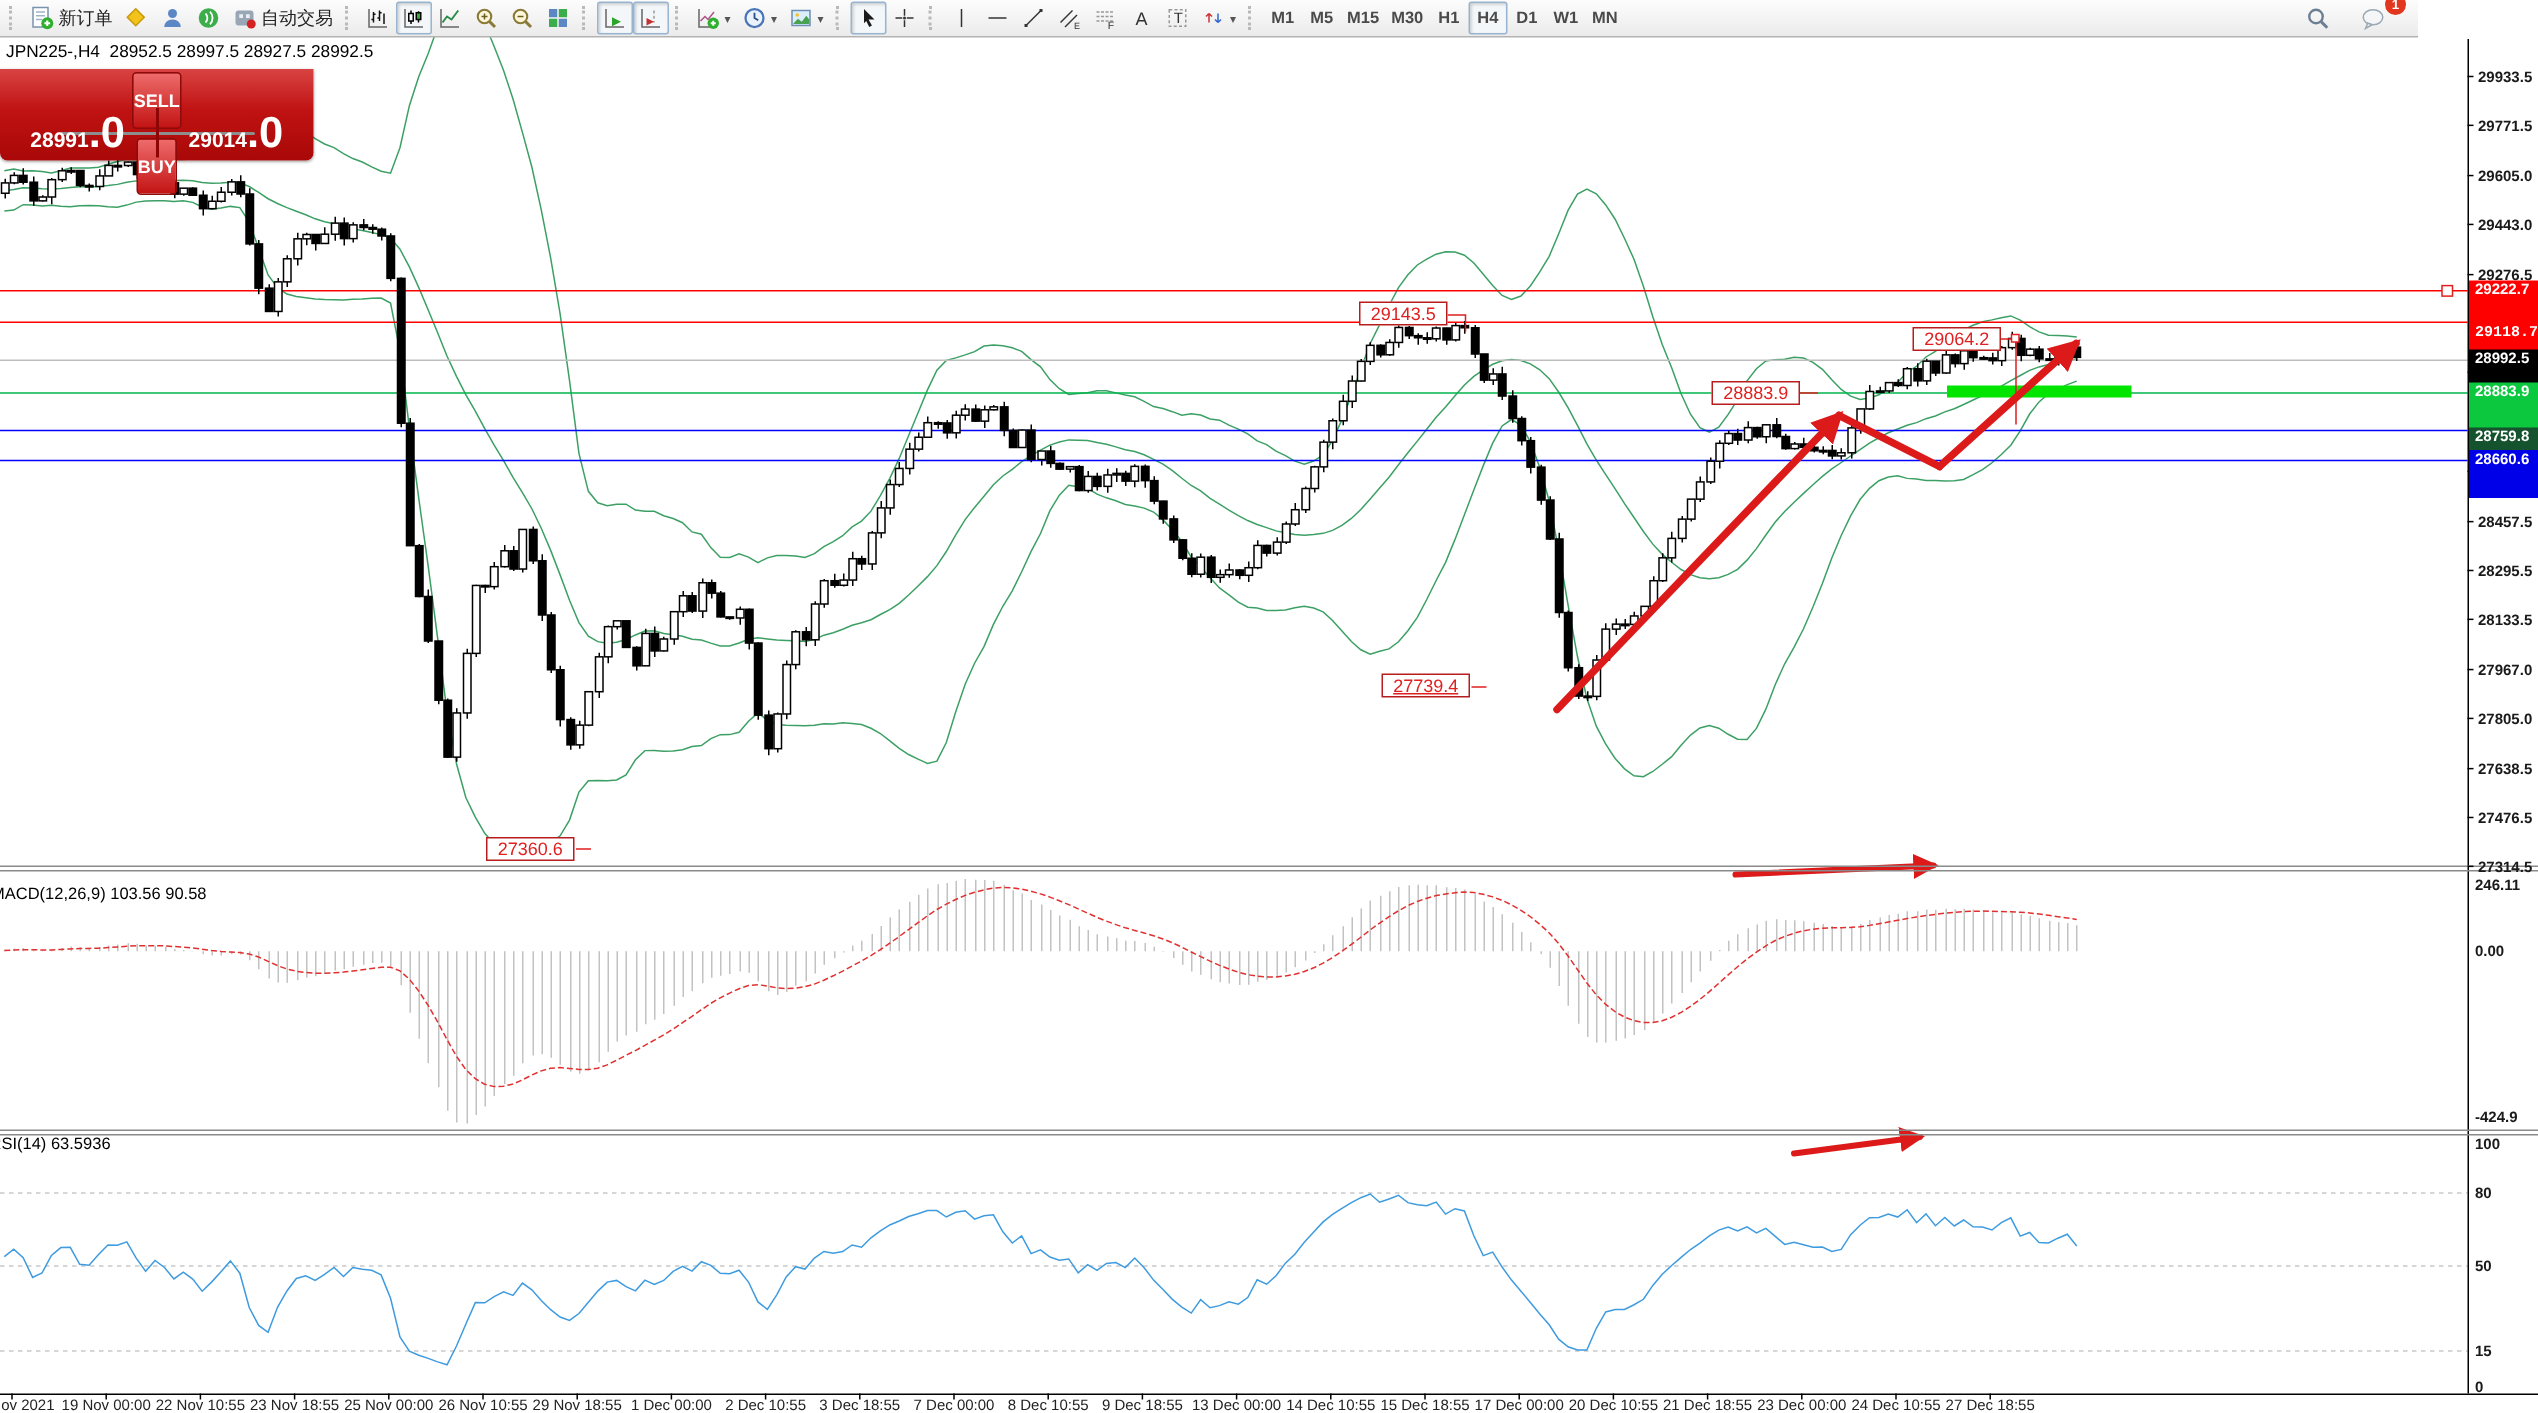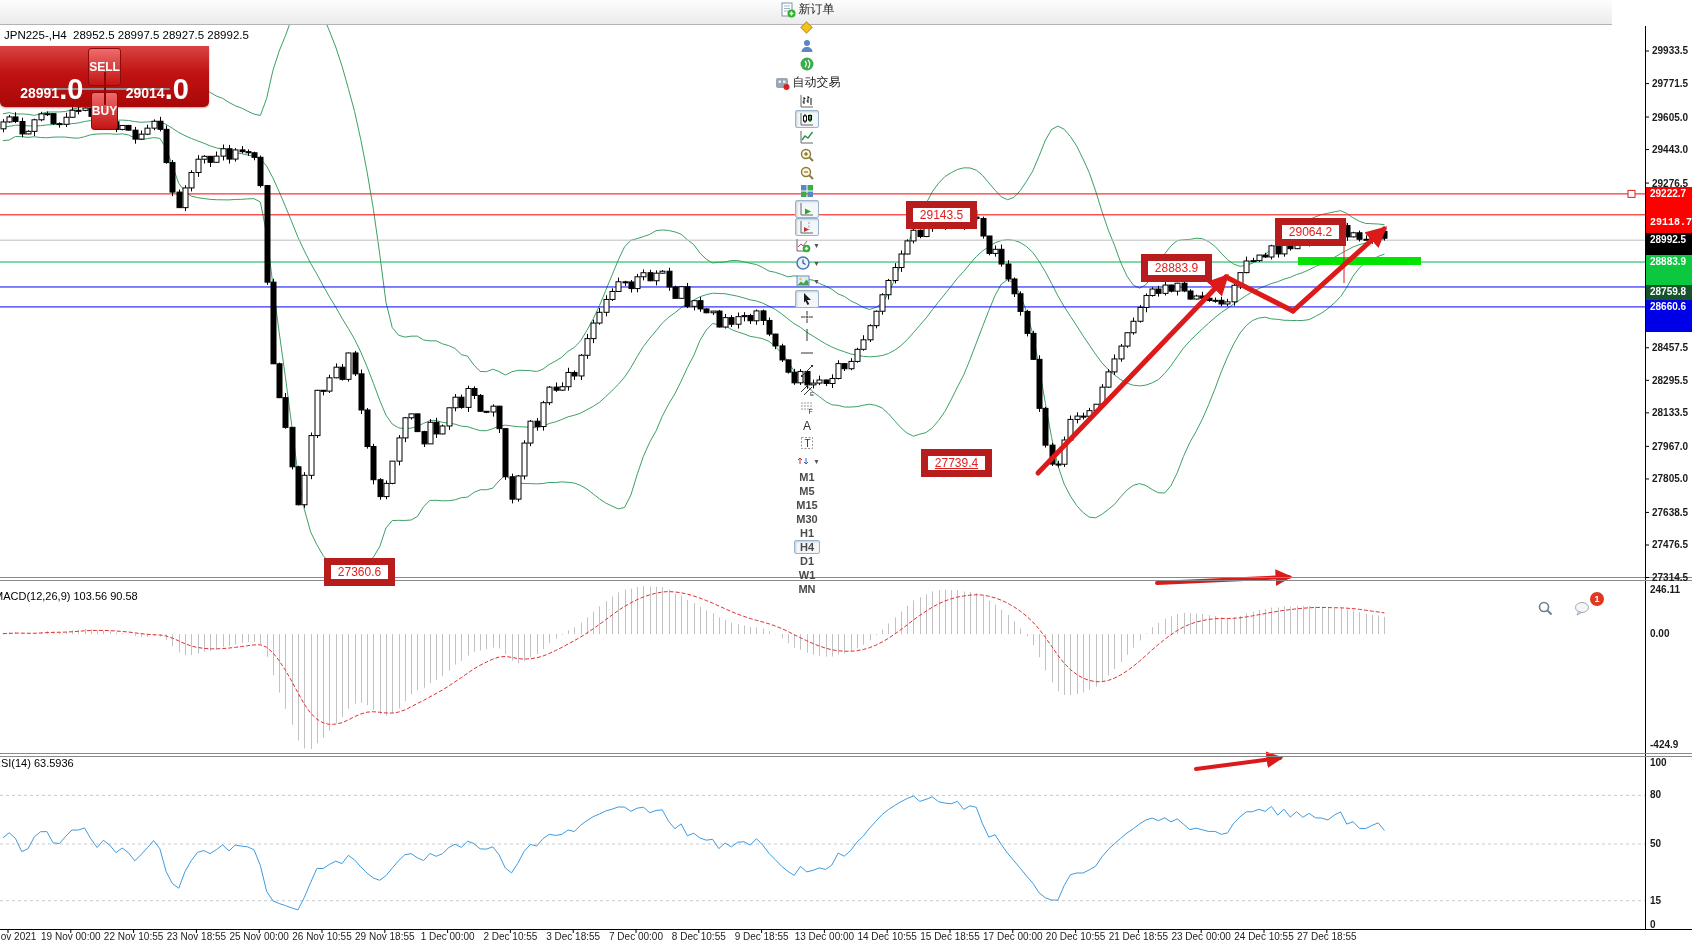--- a/index.html
+++ b/index.html
@@ -1,39 +1,39 @@
 <!DOCTYPE html>
 <html><head>
 <meta charset="utf-8">
 <style>
   html,body{margin:0;padding:0;background:#fff;font-family:"Liberation Sans",sans-serif;}
   #app{position:relative;width:1692px;height:942px;overflow:hidden;background:#fff;}
   
   .toolbar{position:absolute;left:0;top:0;width:1612px;height:25px;z-index:6;
     background:linear-gradient(#fdfdfd,#ebebeb);border-bottom:1px solid #b3b3b3;
-    display:flex;align-items:center;padding-left:2px;box-sizing:border-box;flex-direction:column;}
+    display:flex;align-items:center;padding-left:2px;box-sizing:border-box;}
   .grip{width:4px;height:16px;margin:0 4px;border-left:2px dotted #b9b9b9;}
   .tbtn{height:22px;min-width:24px;display:flex;align-items:center;justify-content:center;gap:3px;
     border:1px solid transparent;border-radius:2px;background:transparent;padding:0 3px;
     font-size:12px;color:#222;cursor:default;}
   .tbtn.active{background:#f4f7fa;border-color:#98b4cf;box-shadow:inset 1px 1px 2px rgba(0,0,0,.18);}
   .tbtn svg{display:block;}
   .caret{font-size:8px;color:#555;}
   .tf{font-size:11px;font-weight:bold;color:#4a4a4a;min-width:26px;justify-content:center;}
   .toolbar-right{margin-left:auto;display:flex;align-items:center;gap:8px;padding-right:14px;}
   .chat-wrap{position:relative;}
   .chat-badge{position:absolute;right:-7px;top:-5px;width:14px;height:14px;border-radius:50%;
     background:#e2361f;color:#fff;font-size:9px;font-weight:bold;line-height:14px;text-align:center;}
   
   #chart-svg{position:absolute;left:0;top:0;z-index:1;}
   #chart-svg text{font-family:"Liberation Sans",sans-serif;}
   .ohlc-line{position:absolute;left:4px;top:29px;z-index:3;font-size:11.5px;color:#000;white-space:pre;}
   .ind-label{position:absolute;z-index:3;font-size:11px;color:#000;white-space:pre;}
   .price-label{position:absolute;z-index:3;min-width:53px;height:14px;line-height:14px;text-align:center;
-    border:7px solid #b91c1c;background:#fff;color:#e01f1f;font-size:12px;padding:0 2px;}
+    border:1px solid #b91c1c;background:#fff;color:#e01f1f;font-size:12px;padding:0 2px;}
   .axis-badge{position:absolute;left:1646px;width:44px;height:32px;z-index:3;
     font-size:10px;font-weight:bold;line-height:14px;padding-left:4px;}
   
   .trade-panel{position:absolute;left:0;top:46px;width:209px;height:61px;z-index:4;
     background:linear-gradient(180deg,#d94343 0%,#c01212 45%,#a90808 100%);
     border-radius:0 0 5px 5px;box-shadow:0 1px 2px rgba(0,0,0,.35);}
   .tp-row{display:flex;align-items:center;height:24px;padding:2px 2px 0 2px;gap:2px;box-sizing:border-box;flex-direction:column;}
   .tp-btn{flex:0 0 38px;height:20px;border:1px solid #8d0b0b;border-radius:3px;color:#fff;
     font-size:12px;font-weight:bold;background:linear-gradient(#ee6b6b,#c31414);padding:0;}
   .tp-spin{flex:1;display:flex;align-items:center;height:20px;background:#fff;border:1px solid #8d8d8d;border-radius:2px;overflow:hidden;}

